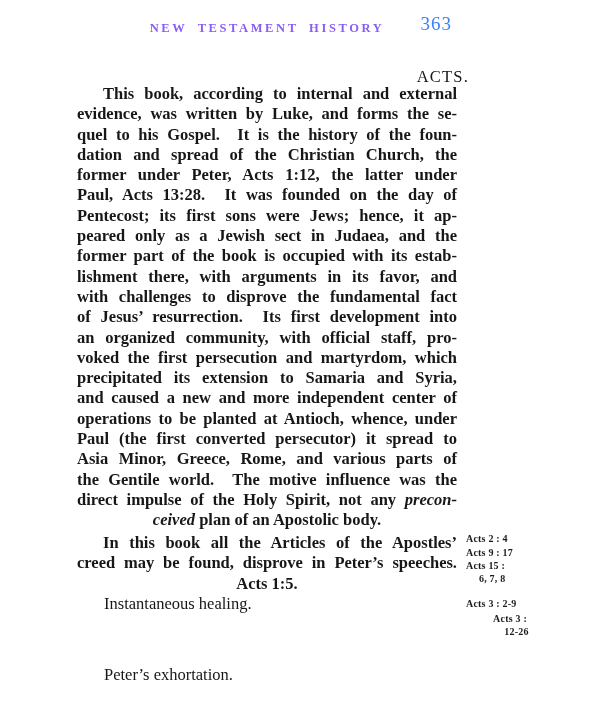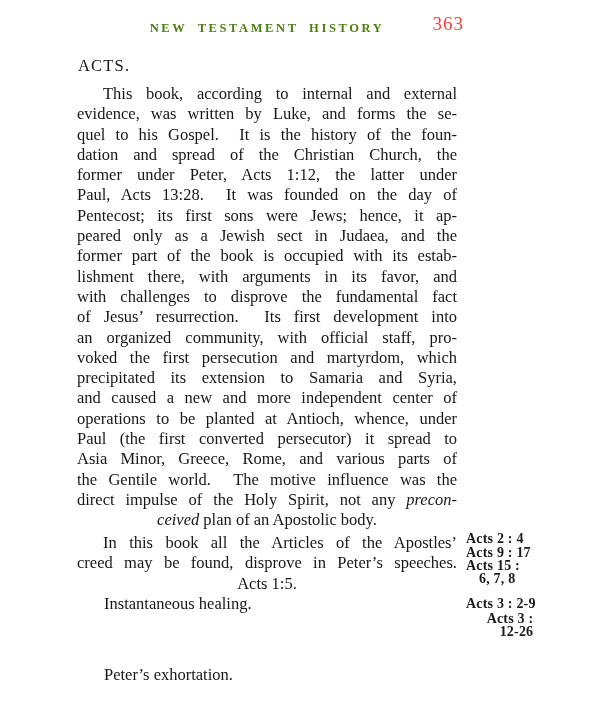--- a/index.html
+++ b/index.html
@@ -20,75 +20,76 @@
   .running-header {
     position: absolute;
     top: 21px;
     left: 77px;
     width: 380px;
     text-align: center;
     font-size: 12.5px;
     font-weight: 700;
     letter-spacing: 2.6px;
     word-spacing: 5px;
-    color: #4d7c0f;
+    color: #8b5cf6;
   }
   .page-number {
     position: absolute;
     top: 13px;
-    right: 136px;
+    right: 148px;
     font-size: 19px;
     letter-spacing: 1px;
-    color: #ef4444;
+    color: #3b82f6;
   }
   .section-title {
     position: absolute;
     top: 55px;
     left: 77px;
     width: 380px;
-    margin: 1px;
-    text-align: left;
+    margin: 12px;
+    text-align: right;
     font-size: 16.5px;
     font-weight: 400;
     letter-spacing: 1.2px;
   }
   .para {
     position: absolute;
     left: 77px;
     width: 380px;
     font-size: 16.5px;
     line-height: 20.3px;
   }
   .para1 { top: 84px; }
   .para2 { top: 533px; }
   .line {
     text-align: justify;
     text-align-last: justify;
     text-justify: inter-word;
+    font-weight: bold;
   }
   .line.noj {
     text-align: center;
     text-align-last: auto;
   }
   .line.ind { text-indent: 26px; }
   .it { font-style: italic; }
   .hang-item {
     position: absolute;
     left: 104px;
     font-size: 16.5px;
     line-height: 20.3px;
     text-align: center;
   }
   #item-0 { top: 594px; }
   #item-1 { top: 621px; margin-top: 44px; }
   .margin-note {
     position: absolute;
     left: 466px;
     width: 88px;
-    font-size: 14px;
+    font-size: 10px;
     line-height: 13px;
     font-weight: 700;
     letter-spacing: 0.2px;
     color: #1b1b1b;
   }
   .margin-note .cont { padding-left: 13px; }
 </style>
 </head>
 <body>
 

